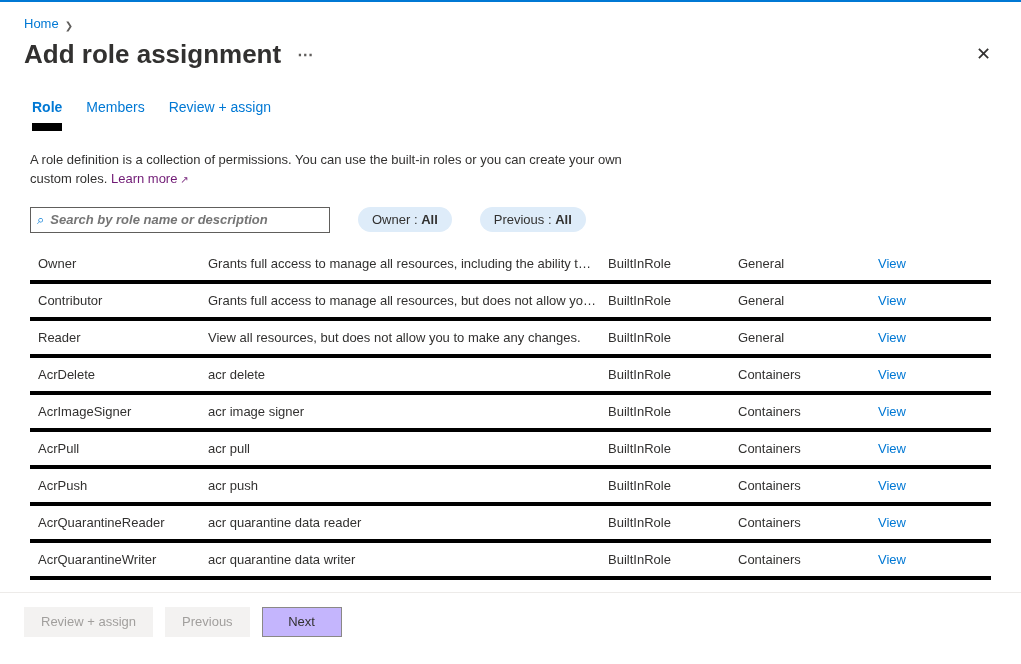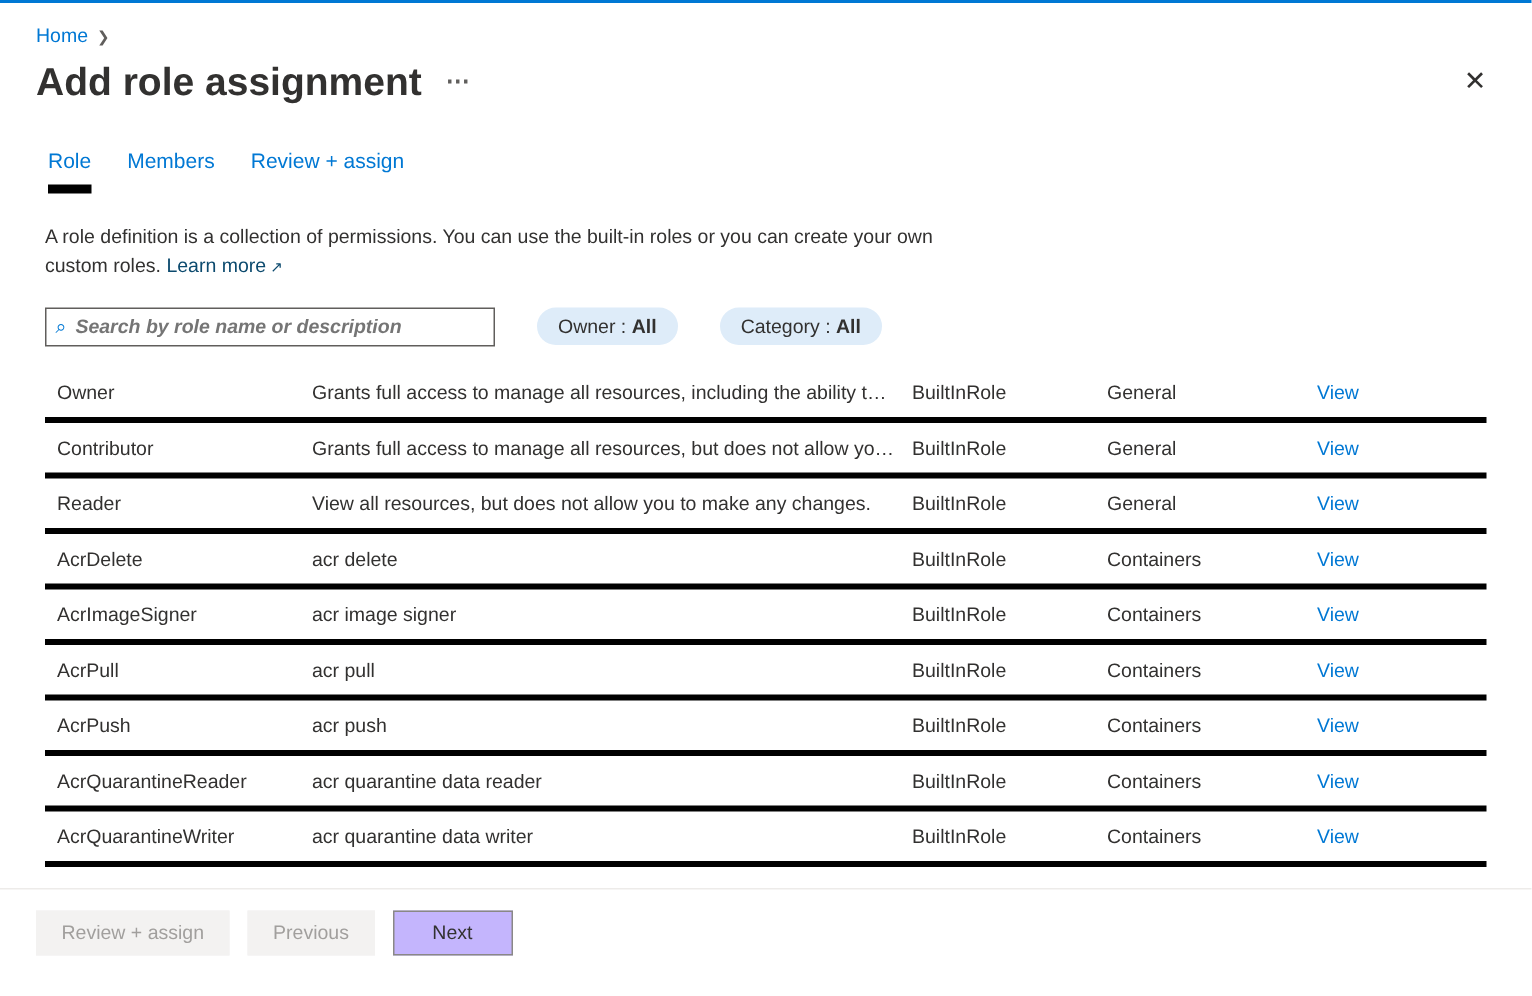--- a/index.html
+++ b/index.html
@@ -50,31 +50,31 @@
       padding: 28px 0 0 32px;
       border-bottom: 0;
     }
     .tab {
       color: #0078d4;
       padding: 0 0 8px 0;
       cursor: pointer;
       font-size: 14px;
     }
     .tab.active {
-      border-bottom: 6px solid #000000;
-      font-weight: 400;
+      border-bottom: 8px solid #000000;
+      font-weight: 700;
     }
     .desc-text {
       padding: 20px 0 0 30px;
       max-width: 630px;
       font-size: 13px;
       line-height: 1.45;
       color: #323130;
     }
-    .learn-more { color: #0c4a6e; text-decoration: none; }
+    .learn-more { color: #701a75; text-decoration: none; }
     .ext-icon { font-size: 10px; }
     .filter-row {
       display: flex;
       align-items: center;
       gap: 28px;
       padding: 18px 0 10px 30px;
     }
     .search-box {
       width: 300px;
       height: 26px;
@@ -202,21 +202,21 @@
 
   <div class="filter-row">
     <div class="search-box">
       <span class="search-icon">⌕</span>
       <input type="text" placeholder="Search by role name or description" style="">
     </div>
     <div class="pill">
       <span>Owner : </span><span class="bold">All</span>
     </div>
     <div class="pill">
-      <span>Category : </span><span class="bold">All</span>
+      <span>Previous : </span><span class="bold">All</span>
     </div>
   </div>
 
   <div class="table">
     <div id="tbody">
         <div class="trow">
           <div>Owner</div>
           <div class="desc-cell">Grants full access to manage all resources, including the ability to assign roles in Azure RBAC.</div>
           <div>BuiltInRole</div>
           <div>General</div>

